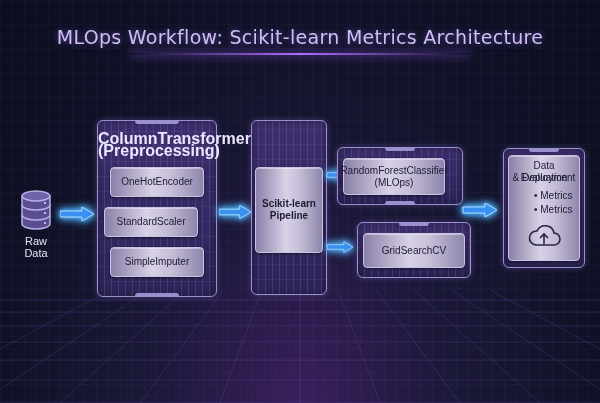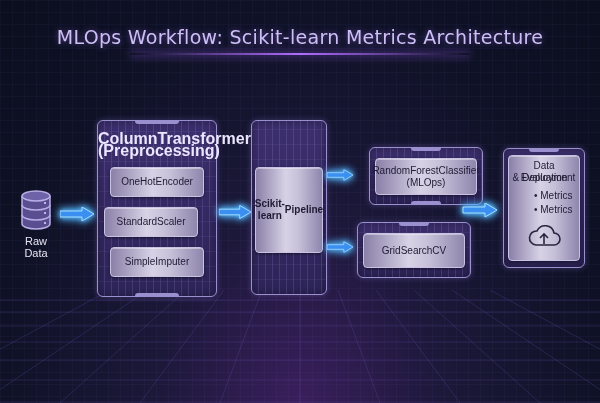--- a/index.html
+++ b/index.html
@@ -123,34 +123,34 @@
   <div class="chip" style="left:6px;top:86px;width:92px;height:28px;">StandardScaler</div>
   <div class="chip" style="left:12px;top:126px;width:92px;height:28px;text-align:right;">SimpleImputer</div>
 </div>
 
 <svg class="arrow" style="left:219px;top:205px" width="32" height="14" viewBox="0 0 34 14">
   <path d="M0 4 H22 V0 L34 7 L22 14 V10 H0 Z" fill="#3a8ff0" stroke="#a8e0ff" stroke-width="1"></path>
 </svg>
 
 <div class="panel" style="left:251px;top:120px;width:74px;height:173px;">
   <div class="circuit"></div>
-  <div class="chip" style="left:3px;top:46px;width:66px;height:84px;font-weight:bold;font-size:10px;line-height:12px;">
+  <div class="chip" style="left:3px;top:46px;width:66px;height:84px;font-weight:bold;flex-direction:column;font-size:10px;line-height:12px;">
     <span>Scikit-learn</span>
     <span>Pipeline</span>
   </div>
 </div>
 
 <svg class="arrow" style="left:327px;top:168px" width="26" height="14" viewBox="0 0 34 14">
   <path d="M0 4 H22 V0 L34 7 L22 14 V10 H0 Z" fill="#3a8ff0" stroke="#a8e0ff" stroke-width="1"></path>
 </svg>
 <svg class="arrow" style="left:327px;top:240px" width="26" height="14" viewBox="0 0 34 14">
   <path d="M0 4 H22 V0 L34 7 L22 14 V10 H0 Z" fill="#3a8ff0" stroke="#a8e0ff" stroke-width="1"></path>
 </svg>
 
-<div class="panel" style="left:369px;top:147px;width:112px;height:56px;">
+<div class="panel" style="left:337px;top:147px;width:112px;height:56px;padding-left:12px;">
   <div class="circuit"></div>
   <div class="tab" style="width:30px"></div>
   <div class="tab-b" style="width:30px"></div>
   <div class="chip" style="left:5px;top:10px;width:100px;height:35px;flex-direction:column;">
     <span>RandomForestClassifier</span>
     <span>(MLOps)</span>
   </div>
 </div>
 
 <div class="panel" style="left:357px;top:222px;width:112px;height:54px;">

